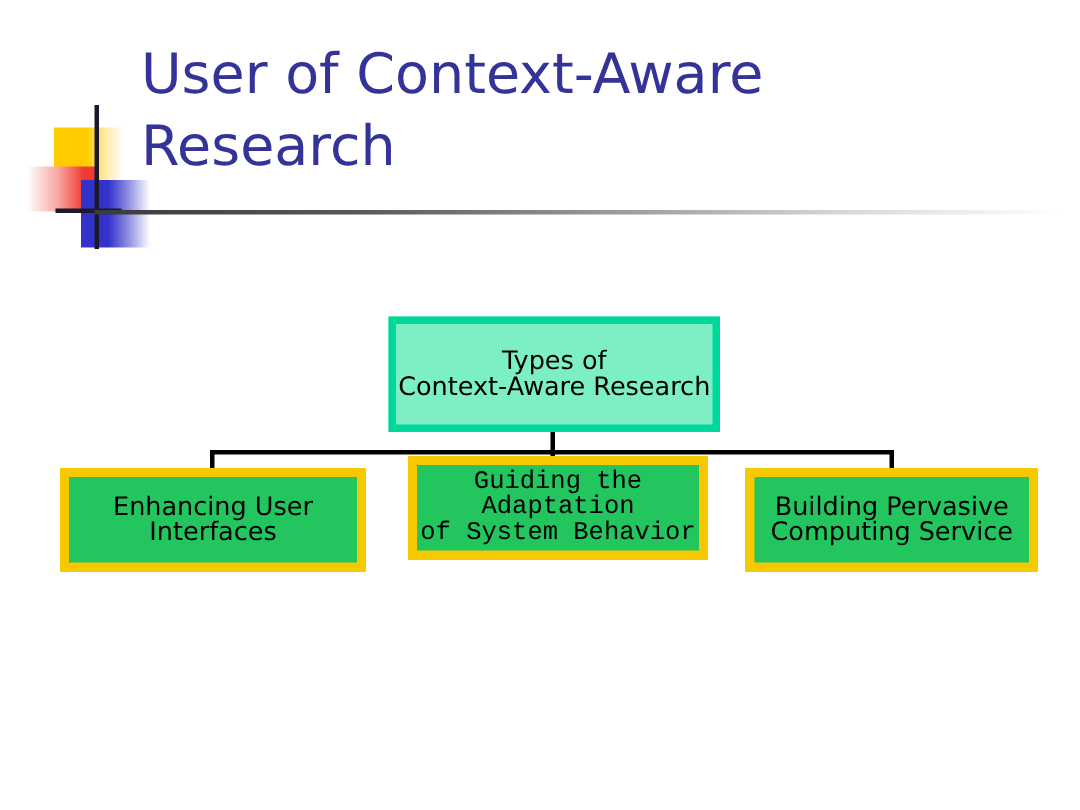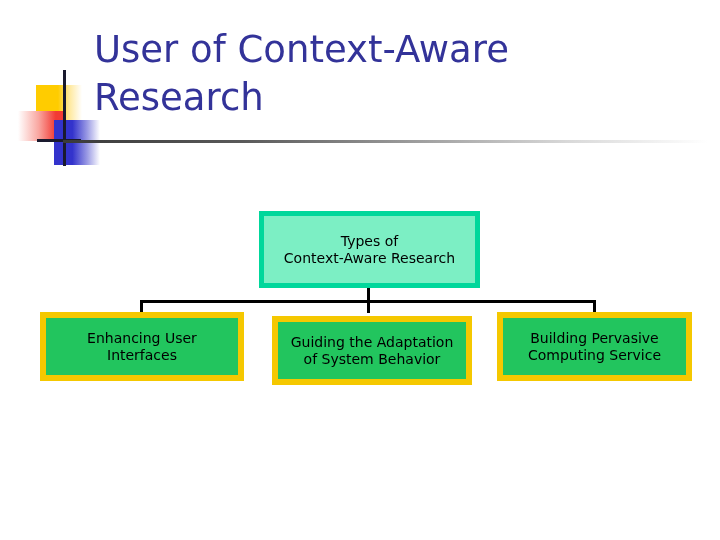--- a/index.html
+++ b/index.html
@@ -97,21 +97,21 @@
 
   
   .node {
     position: absolute;
     box-sizing: border-box;
     display: flex;
     align-items: center;
     justify-content: center;
     text-align: center;
     color: #000000;
-    font-size: 14px;
+    font-size: 17px;
     line-height: 17px;
     white-space: pre-line;
   }
   .node-root {
     background: #7CEFC4;
     border: 5px solid #00D79B;
   }
   .node-leaf {
     background: #22c55e;
     border: 6px solid #F5C800;
@@ -139,19 +139,19 @@
   <div class="conn" style="left:140px; top:300px; width:3px; height:13px;"></div>
   <div class="conn" style="left:367px; top:300px; width:3px; height:13px;"></div>
   <div class="conn" style="left:593px; top:300px; width:3px; height:13px;"></div>
 
   <div class="node node-root" style="left:259px; top:211px; width:221px; height:77px;">Types of
 Context-Aware Research</div>
 
   <div class="node node-leaf" style="left:40px; top:312px; width:204px; height:69px;">Enhancing User
 Interfaces</div>
 
-  <div class="node node-leaf" style="left:272px; top:316px; width:200px; height:69px;">Guiding the Adaptation
+  <div class="node node-leaf" style="left:272px; top:304px; width:200px; height:69px;font-family:Liberation Mono, monospace;">Guiding the Adaptation
 of System Behavior</div>
 
   <div class="node node-leaf" style="left:497px; top:312px; width:195px; height:69px;">Building Pervasive
 Computing Service</div>
 
 </div>
 
 </body></html>

